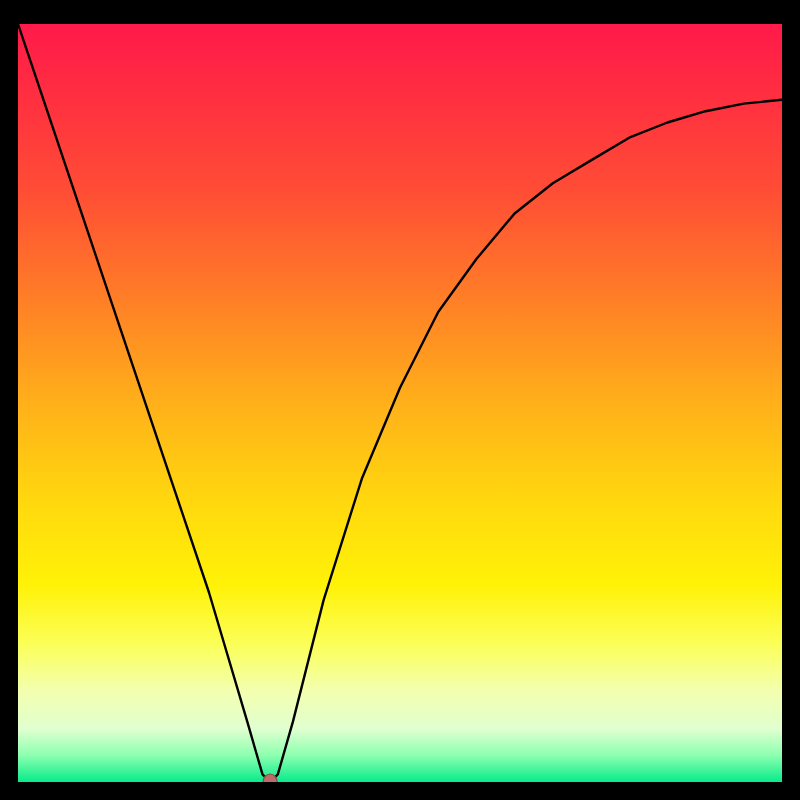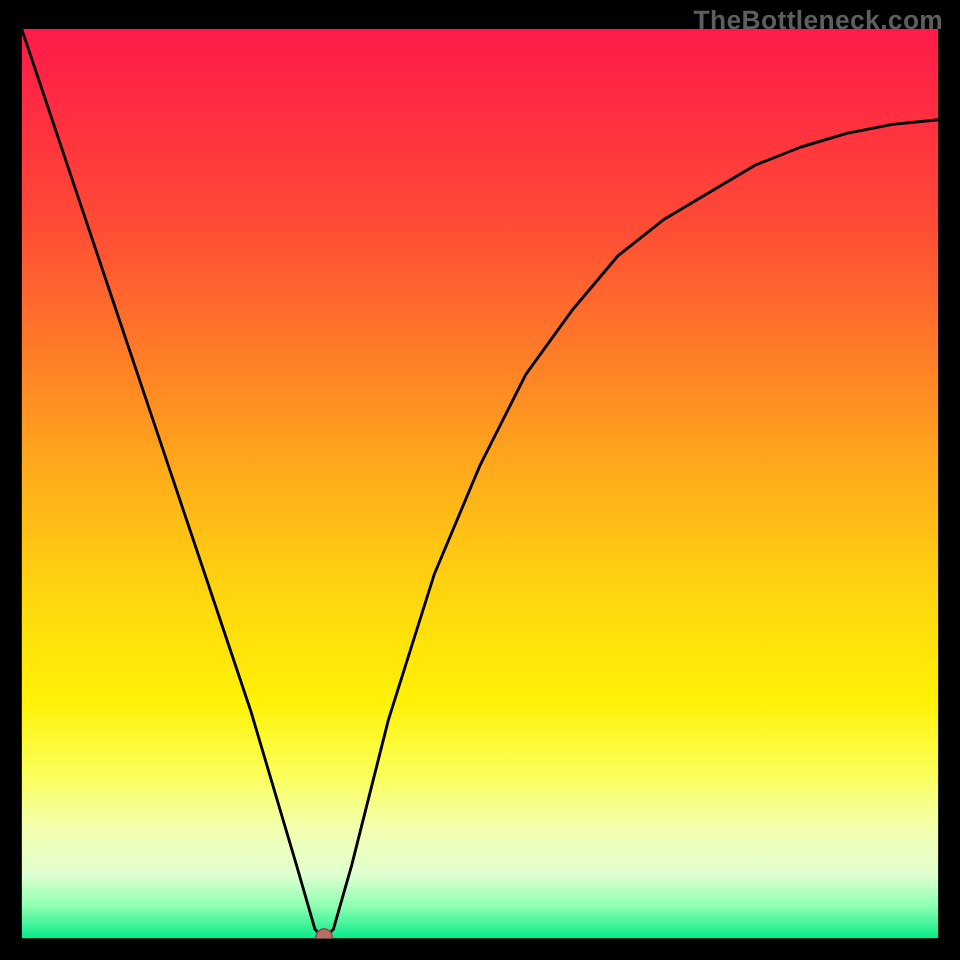--- a/index.html
+++ b/index.html
@@ -44,21 +44,20 @@
   }
   svg {
     display: block;
   }
 </style>
 </head>
 <body>
 
 <div class="frame">
 
-  <div class="watermark">TheBottleneck.com</div>
 
   <div class="plot-outer">
     <svg class="plot" viewBox="0 0 764 758" width="764" height="758">
       <defs>
         <linearGradient id="bg-grad" x1="0" y1="0" x2="0" y2="1">
             <stop offset="0%" stop-color="#ff1a4a"></stop>
             <stop offset="10%" stop-color="#ff3040"></stop>
             <stop offset="22%" stop-color="#ff4d35"></stop>
             <stop offset="35%" stop-color="#ff7a28"></stop>
             <stop offset="50%" stop-color="#ffb01a"></stop>

